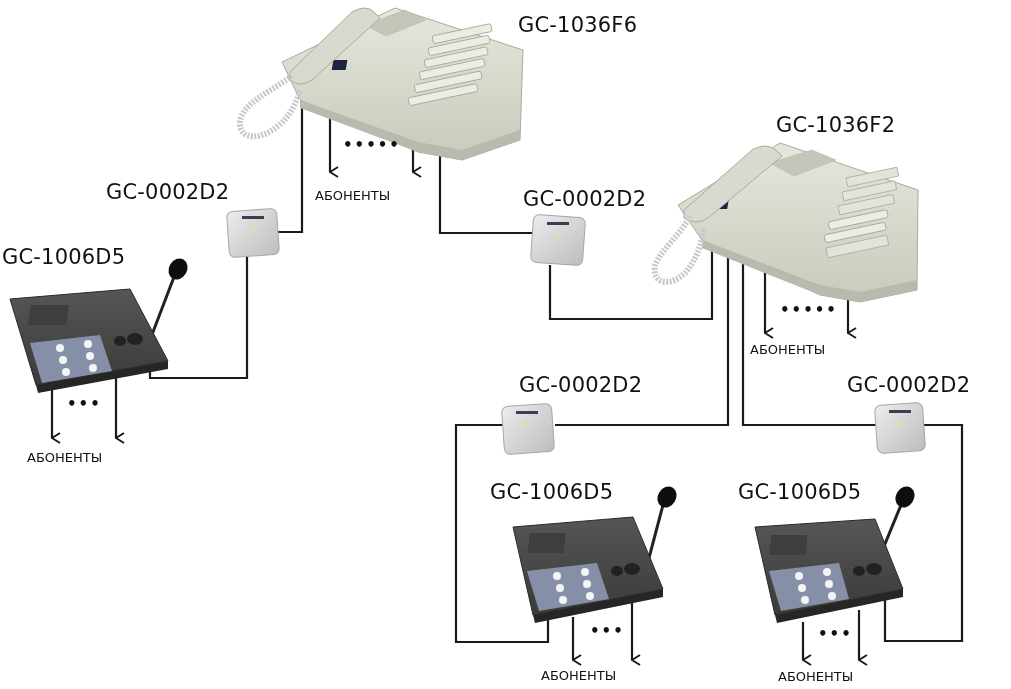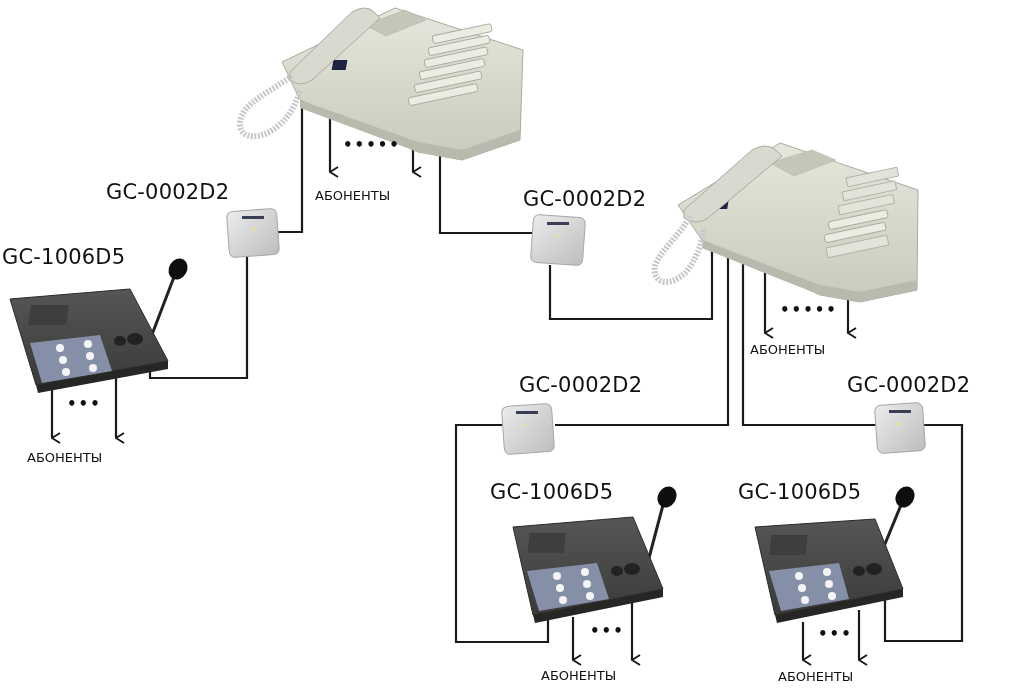--- a/index.html
+++ b/index.html
@@ -178,20 +178,22 @@
         <circle cx="69" cy="105" r="4"></circle>
           <circle cx="96" cy="101" r="4"></circle>
         <circle cx="72" cy="117" r="4"></circle>
           <circle cx="99" cy="113" r="4"></circle>
       </g>
       <ellipse cx="126" cy="88" rx="6" ry="5" fill="#222"></ellipse>
       <ellipse cx="141" cy="86" rx="8" ry="6" fill="#222"></ellipse>
     </g>
   </svg>
 
+  <div class="label model" style="left:518px; top:13px;">GC-1036F6</div>
+  <div class="label model" style="left:776px; top:113px;">GC-1036F2</div>
   <div class="label model" style="left:106px; top:180px;">GC-0002D2</div>
   <div class="label model" style="left:523px; top:187px;">GC-0002D2</div>
   <div class="label model" style="left:519px; top:373px;">GC-0002D2</div>
   <div class="label model" style="left:847px; top:373px;">GC-0002D2</div>
   <div class="label model" style="left:2px; top:245px;">GC-1006D5</div>
   <div class="label model" style="left:490px; top:480px;">GC-1006D5</div>
   <div class="label model" style="left:738px; top:480px;">GC-1006D5</div>
 
   <div class="label" style="left:343px; top:136px; font-size:15px; font-weight:bold; letter-spacing:2px;">•••••</div>
   <div class="label" style="left:780px; top:301px; font-size:15px; font-weight:bold; letter-spacing:2px;">•••••</div>

